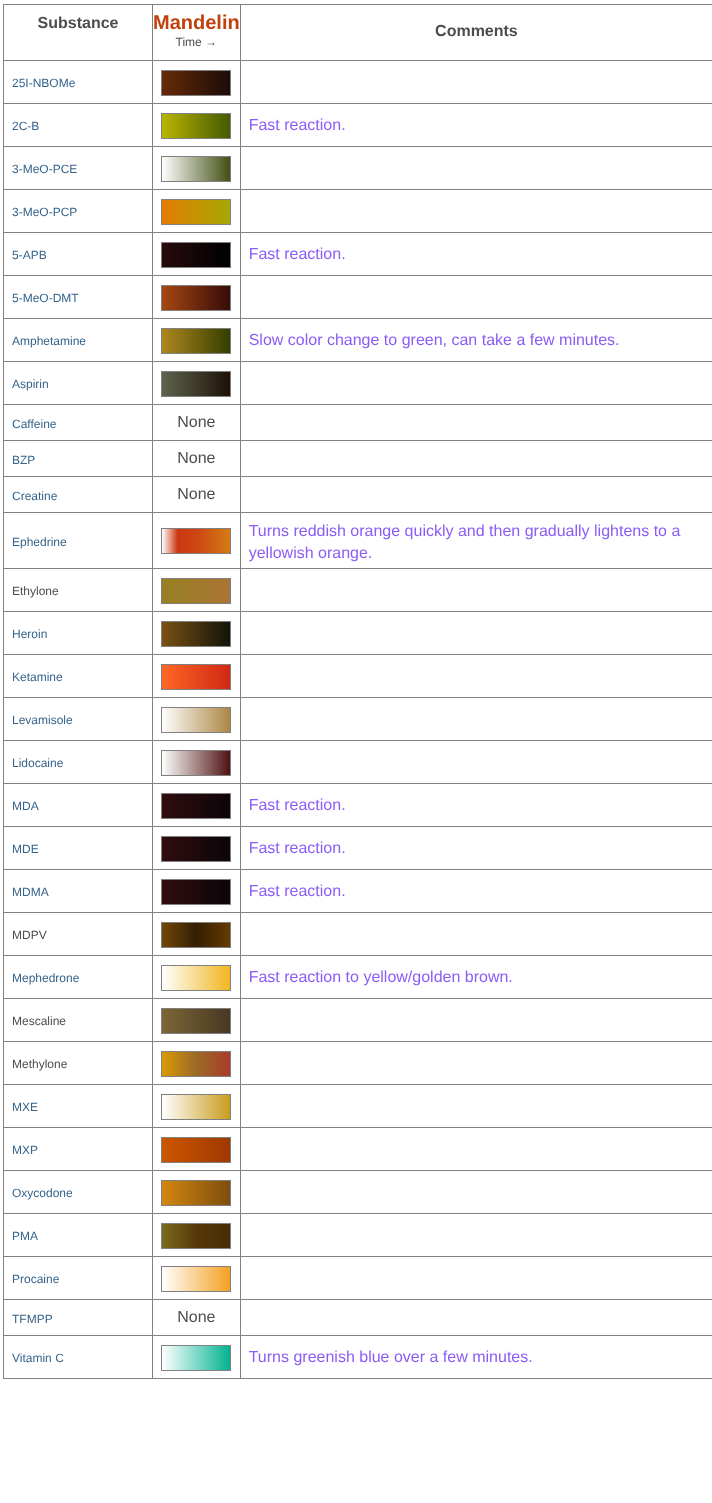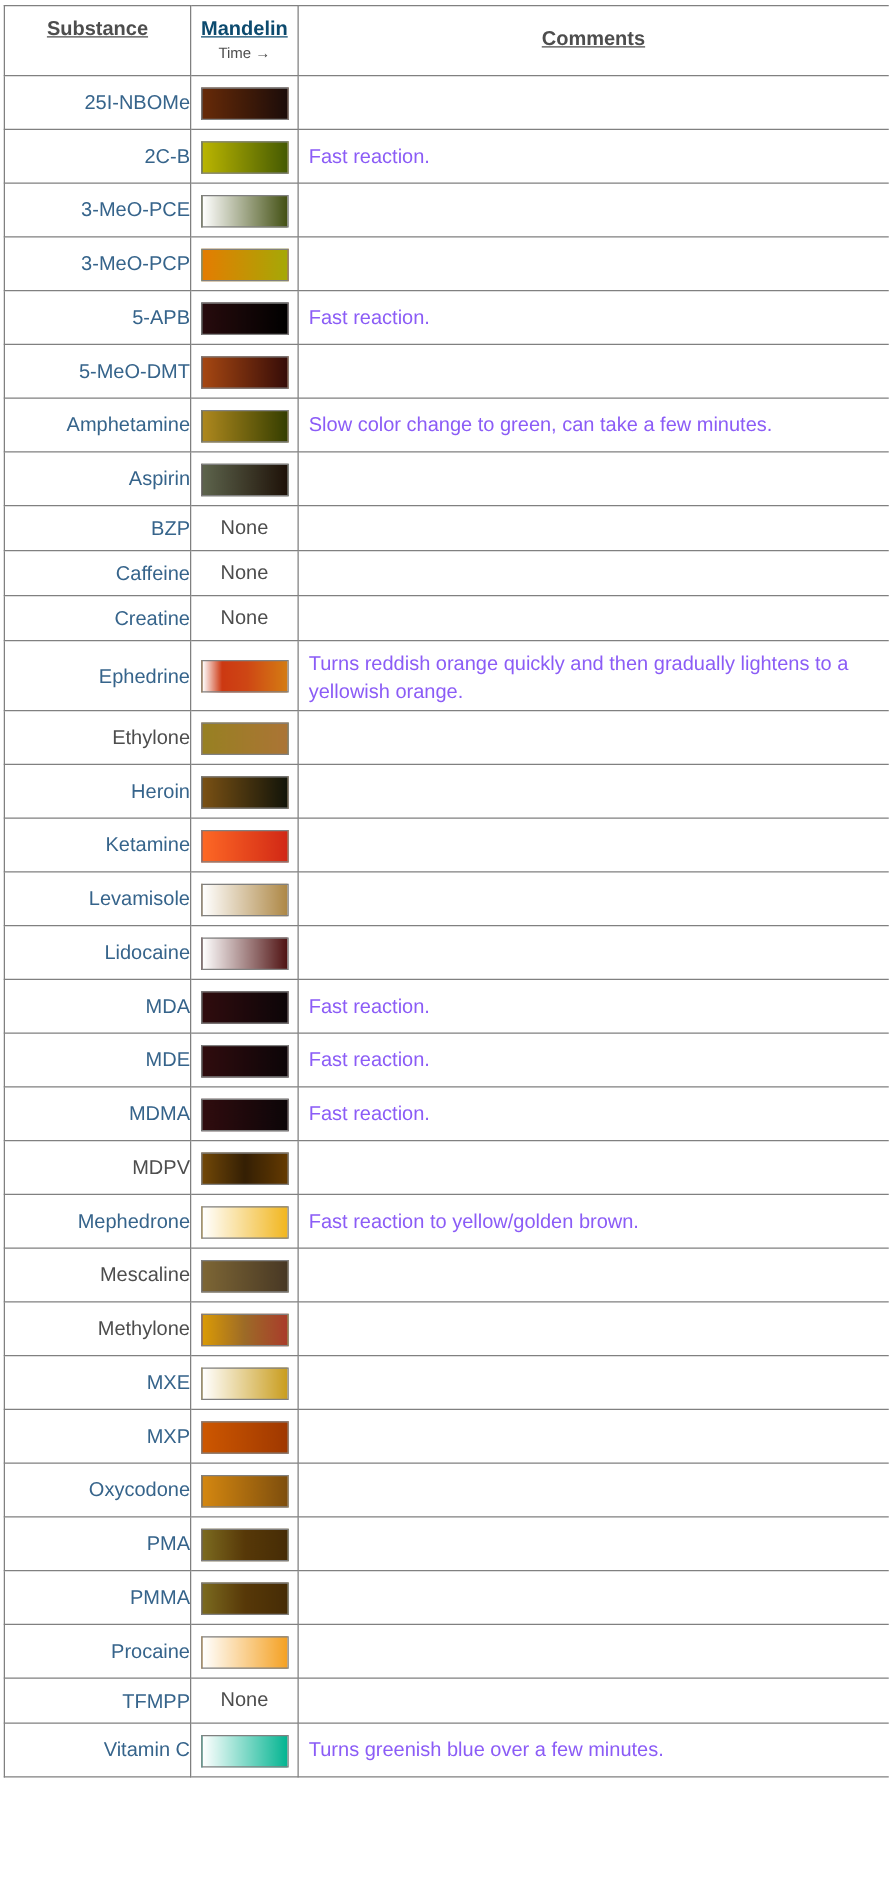--- a/index.html
+++ b/index.html
@@ -9,25 +9,25 @@
   #inner{width:900px;}
   table.reagent-table{border-collapse:collapse;margin:4px 0 0 3px;table-layout:fixed;border-spacing:0;}
   table.reagent-table th,table.reagent-table td{border:1px solid #808080;padding:0;vertical-align:middle;}
   table.reagent-table tr > *:last-child{border-right:0;}
   col.c-substance{width:149px;}
   col.c-reagent{width:86px;}
   col.c-comments{width:472px;}
   table.reagent-table thead th{height:56px;box-sizing:border-box;text-align:center;font-weight:bold;color:#4d4d4d;font-size:16px;vertical-align:middle;}
   table.reagent-table thead th.substance-head{vertical-align:top;padding-top:10px;}
   table.reagent-table thead th.reagent-head{vertical-align:top;padding-top:10px;}
-  th .hdr-main{display:block;text-decoration:underline;}
+  th .hdr-main{display:block;}
   th.comments-head .hdr-main{position:relative;top:-1px;text-align:center;}
-  th.reagent-head .hdr-main{color:#0c4a6e;font-weight:bold;font-size:16px;line-height:17px;}
+  th.reagent-head .hdr-main{color:#c2410c;font-weight:bold;font-size:20px;line-height:17px;}
   th.reagent-head .hdr-sub{display:block;font-weight:normal;color:#4d4d4d;font-size:12px;line-height:19px;margin-top:1px;}
-  table.reagent-table td.substance{padding:0 0 0 8px;font-size:16px;color:#4d4d4d;text-align:right;}
+  table.reagent-table td.substance{padding:0 0 0 8px;font-size:12px;color:#4d4d4d;}
   td.substance .sub-link{color:#36648b;}
   td.substance span{position:relative;top:1px;}
   td.comments span{position:relative;top:1px;}
   tr.row-tall td.comments span{top:2px;}
   td.reagent span{position:relative;}
   table.reagent-table td.reagent{text-align:center;font-size:16px;color:#4d4d4d;}
   table.reagent-table td.comments{padding:0 0 0 8px;font-size:16px;color:#8b5cf6;line-height:22px;}
   .swatch{display:block;width:68px;height:24px;border:1px solid #808080;margin:1px auto 0;}
   table.reagent-table tbody td{height:43px;box-sizing:border-box;}
   table.reagent-table tbody tr.row-none td{height:36px;}
@@ -109,26 +109,26 @@
             <td class="comments"><span>Slow color change to green, can take a few minutes.</span></td>
           </tr>
           <tr>
             <td class="substance"><span class="sub-link">Aspirin</span></td>
             <td class="reagent">
               <span class="swatch" style="background-image: linear-gradient(to right, rgb(93, 100, 76) 0%, rgb(30, 17, 8) 100%);"></span>
             </td>
             <td class="comments"><span></span></td>
           </tr>
           <tr class="row-none">
+            <td class="substance"><span class="sub-link">Caffeine</span></td>
+            <td class="reagent"><span>None</span></td>
+            <td class="comments"><span></span></td>
+          </tr>
+          <tr class="row-none">
             <td class="substance"><span class="sub-link">BZP</span></td>
-            <td class="reagent"><span>None</span></td>
-            <td class="comments"><span></span></td>
-          </tr>
-          <tr class="row-none">
-            <td class="substance"><span class="sub-link">Caffeine</span></td>
             <td class="reagent"><span>None</span></td>
             <td class="comments"><span></span></td>
           </tr>
           <tr class="row-none">
             <td class="substance"><span class="sub-link">Creatine</span></td>
             <td class="reagent"><span>None</span></td>
             <td class="comments"><span></span></td>
           </tr>
           <tr class="row-tall">
             <td class="substance"><span class="sub-link">Ephedrine</span></td>
@@ -237,27 +237,20 @@
           </tr>
           <tr>
             <td class="substance"><span class="sub-link">Oxycodone</span></td>
             <td class="reagent">
               <span class="swatch" style="background-image: linear-gradient(to right, rgb(212, 135, 16) 0%, rgb(126, 78, 13) 100%);"></span>
             </td>
             <td class="comments"><span></span></td>
           </tr>
           <tr>
             <td class="substance"><span class="sub-link">PMA</span></td>
-            <td class="reagent">
-              <span class="swatch" style="background-image: linear-gradient(to right, rgb(123, 106, 31) 0%, rgb(87, 56, 8) 50%, rgb(70, 44, 5) 100%);"></span>
-            </td>
-            <td class="comments"><span></span></td>
-          </tr>
-          <tr>
-            <td class="substance"><span class="sub-link">PMMA</span></td>
             <td class="reagent">
               <span class="swatch" style="background-image: linear-gradient(to right, rgb(123, 106, 31) 0%, rgb(87, 56, 8) 50%, rgb(70, 44, 5) 100%);"></span>
             </td>
             <td class="comments"><span></span></td>
           </tr>
           <tr>
             <td class="substance"><span class="sub-link">Procaine</span></td>
             <td class="reagent">
               <span class="swatch" style="background-image: linear-gradient(to right, rgb(255, 255, 255) 0%, rgb(244, 161, 35) 100%);"></span>
             </td>

